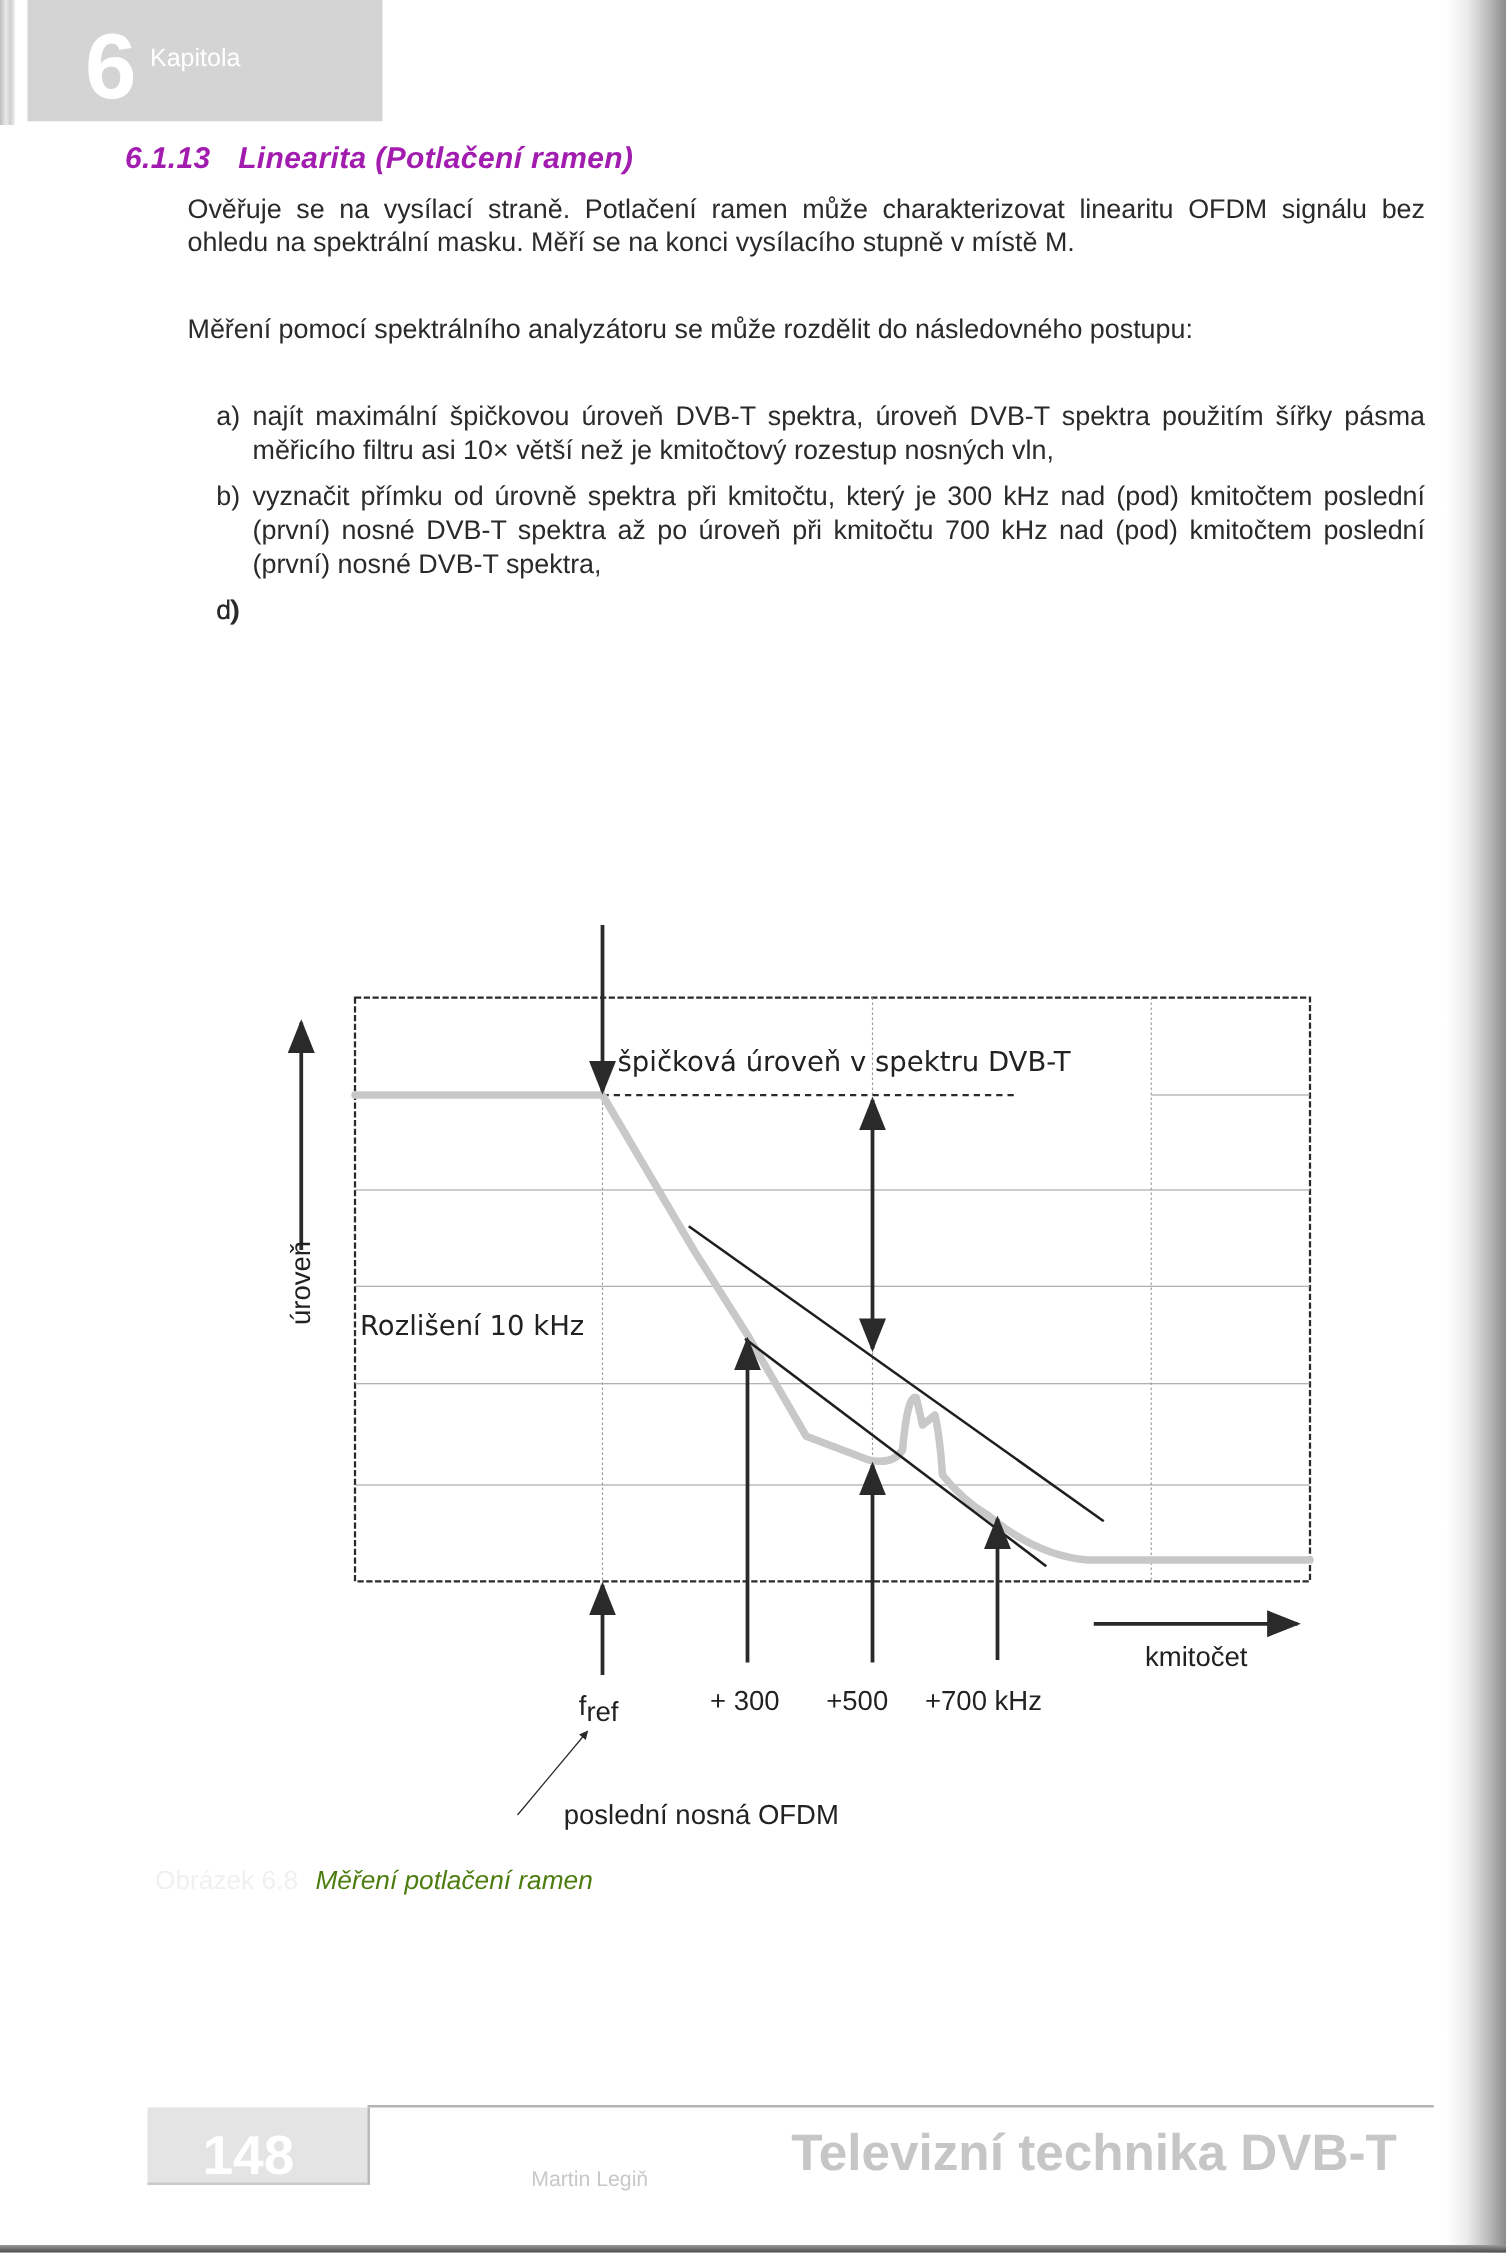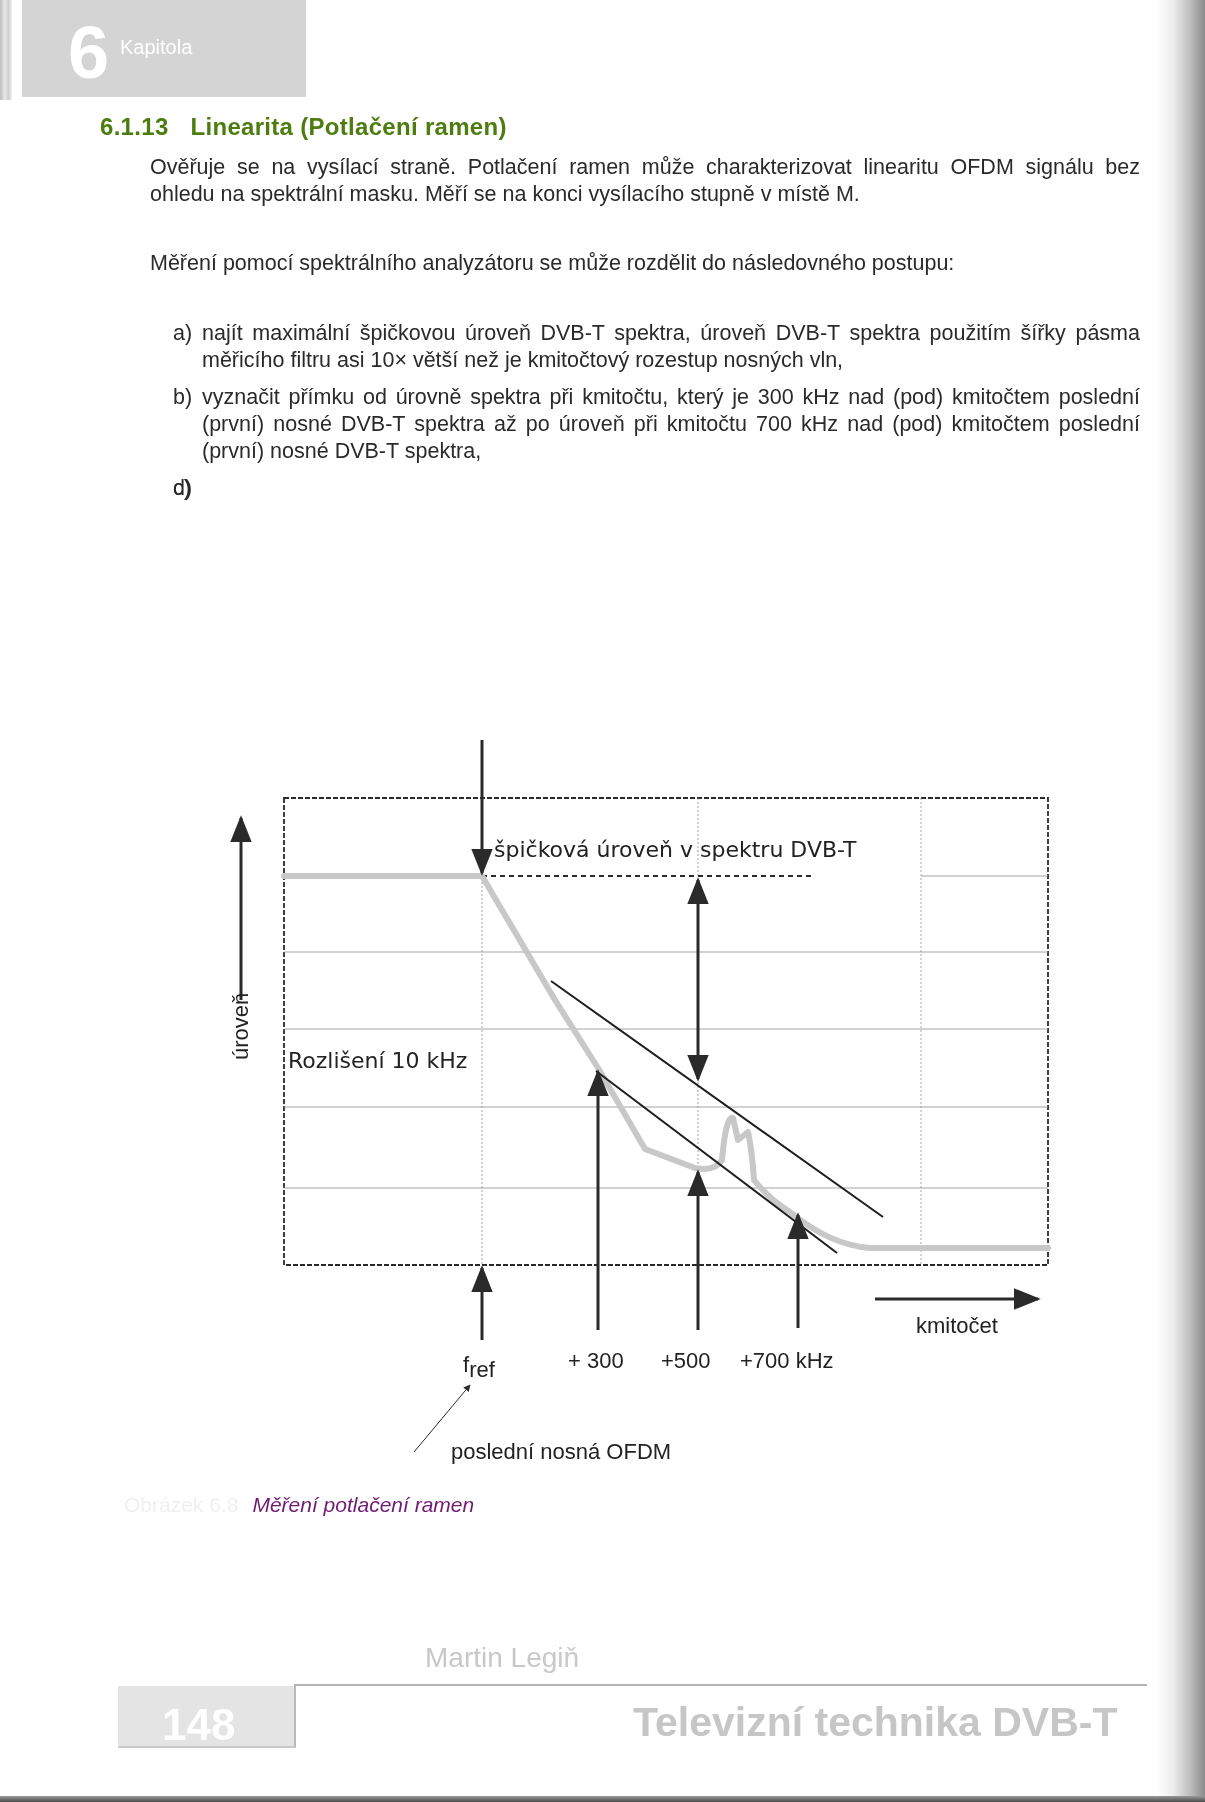--- a/index.html
+++ b/index.html
@@ -13,38 +13,38 @@
     background: linear-gradient(90deg, #bdbdbd, #e8e8e8 40%, #cfcfcf 70%, #f0f0f0); }
   .edge-right { position: absolute; right: 0; top: 0; width: 48px; height: 1802px;
     background: linear-gradient(90deg, #ffffff 0%, #ececec 35%, #bcbcbc 70%, #8a8a8a 100%); }
   .edge-bottom { position: absolute; left: 0; bottom: 0; width: 1205px; height: 6px;
     background: linear-gradient(180deg, #9a9a9a, #4a4a4a); }
   .chapter-box { position: absolute; left: 22px; top: 0; width: 284px; height: 97px;
     background: #d4d4d4; }
   .chapter-num { position: absolute; left: 46px; top: 16px; font-size: 74px; font-weight: bold;
     color: #ffffff; line-height: 1; }
   .chapter-word { position: absolute; left: 98px; top: 36px; font-size: 20px; color: #ffffff; }
-  .section-title { position: absolute; left: 100px; top: 113px; font-size: 24px; color: #4d7c0f;
-    font-weight: bold; letter-spacing: 0.3px; }
+  .section-title { position: absolute; left: 100px; top: 113px; font-size: 24px; color: #a21caf;
+    font-weight: bold; letter-spacing: 0.3px; font-style: italic; }
   .section-title .num { margin-right: 22px; }
   .para { position: absolute; left: 150px; width: 990px; font-size: 21.5px; line-height: 27px;
     color: #2a2a2a; text-align: justify; }
   .list { position: absolute; left: 150px; top: 320px; width: 990px; margin: 0; padding: 0;
     list-style: none; font-size: 21.5px; line-height: 27px; color: #2a2a2a; }
   .list li { position: relative; padding-left: 52px; margin-bottom: 10px; text-align: justify; }
   .list .marker { position: absolute; left: 23px; top: 0; }
   #diagram { position: absolute; left: 0; top: 0; }
   .figure-caption { position: absolute; left: 124px; top: 1493px; font-size: 21px; }
   .figure-caption .label { color: #f0f0f0; margin-right: 14px; }
-  .figure-caption .text { color: #701a75; font-style: italic; }
+  .figure-caption .text { color: #4d7c0f; font-style: italic; }
   .footer-box { position: absolute; left: 118px; top: 1686px; width: 176px; height: 60px;
     background: #e4e4e4; border-right: 2px solid #b9b9b9; border-bottom: 2px solid #c9c9c9; }
   .footer-rule { position: absolute; left: 294px; top: 1684px; width: 853px; height: 2px; background: #b4b4b4; }
   .page-num { position: absolute; left: 162px; top: 1700px; font-size: 44px; font-weight: bold; color: #ffffff; }
-  .footer-author { position: absolute; left: 425px; top: 1642px; font-size: 28px; color: #c8c8c8; }
+  .footer-author { position: absolute; left: 425px; top: 1734px; font-size: 17px; color: #c8c8c8; }
   .footer-book { position: absolute; left: 633px; top: 1699px; font-size: 41px; font-weight: bold; color: #c6c6c6; }
 </style>
 </head>
 <body>
 
 <div class="edge-left"></div>
 <div class="edge-right"></div>
 <div class="edge-bottom"></div>
 
 <div class="chapter-box">

